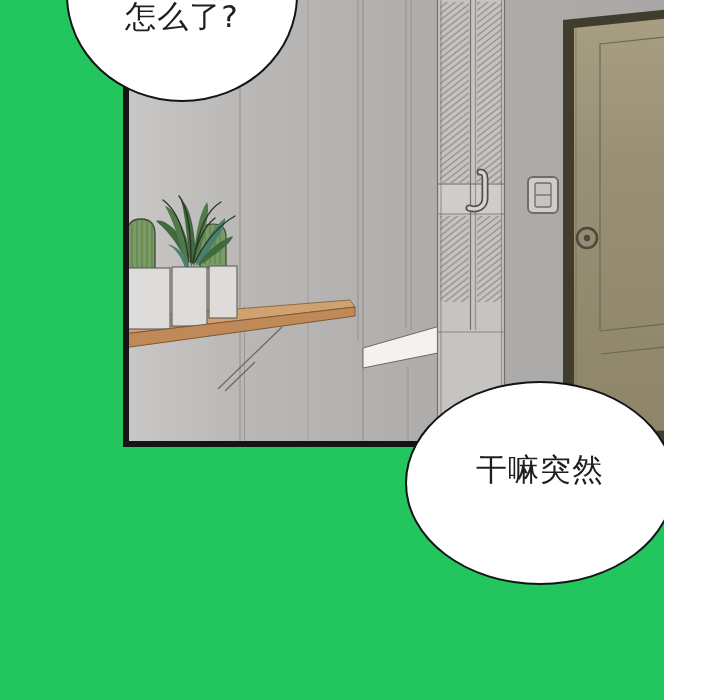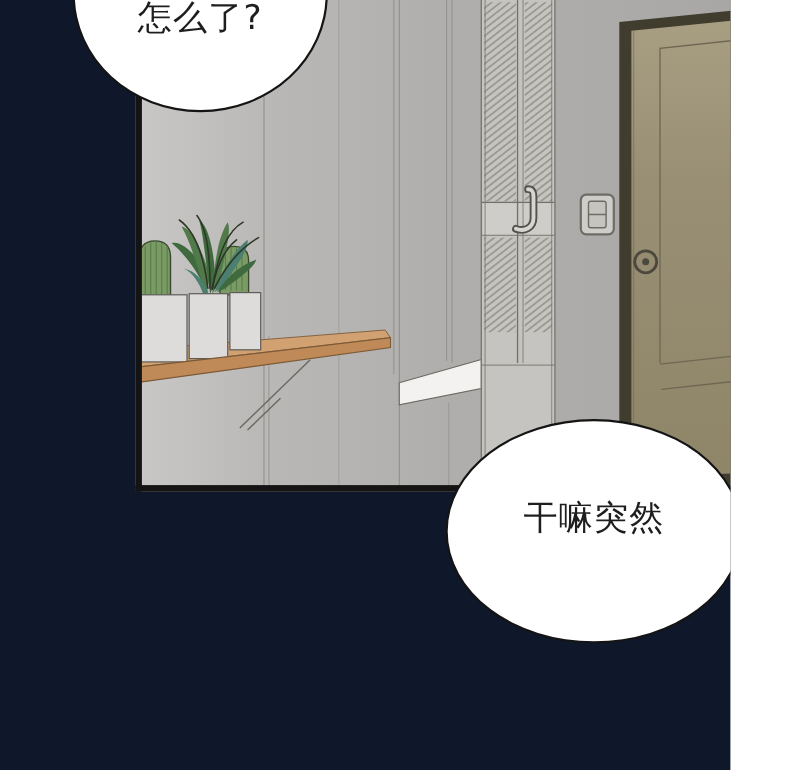--- a/index.html
+++ b/index.html
@@ -1,35 +1,35 @@
 <!DOCTYPE html>
 <html style="--ink: #141414; --bubble_fill: #ffffff; --wall: #b1afad; --wall_light: #c9c7c5; --wall_dark: #a7a5a3; --wall_line: #8d8b85; --louver: #c6c4c0; --louver_line: #8f8d85; --louver_frame: #73716a; --rail: #cfcdc9; --door_frame: #403d2e; --door: #948b71; --door_light: #a89f83; --door_line: #6e6752; --bolt: #4c483c; --wood_top: #d1a171; --wood_front: #bf8a57; --wood_edge: #7c5a38; --pot: #dddcda; --pot_line: #5f5d59; --bench: #f3f2f0; --cactus: #7a9a66; --cactus_dark: #5a7c46; --cactus_outline: #39492f; --leaf: #517a4a; --leaf_dark: #3e6a3e; --leaf_teal: #4b8071; --leaf_spike: #2c3626; --bracket: #6b6963; --switch_line: #6e6c64; --handle_dark: #55534d; --handle_light: #d8d6d2;"><head>
 <meta charset="utf-8">
 <style>
   html,body{margin:0;padding:0;background:#ffffff;}
   .stage{
-    position:relative;width:664px;height:700px;background:#0f172a;overflow:hidden;
+    position:relative;width:664px;height:700px;background:#22c55e;overflow:hidden;
     font-family:"DejaVu Sans","Liberation Sans",sans-serif;
   }
   
   .panel{
     position:absolute;left:123px;top:0;width:582px;height:447px;
     box-sizing:border-box;border:6px solid var(--ink,#141414);border-top:none;
     background:var(--wall,#b1afad);
   }
   .panel svg{display:block;width:570px;height:441px;}
   
   .bubble{
     position:absolute;z-index:5;background:var(--bubble_fill,#ffffff);
     border:2px solid var(--ink,#141414);border-radius:50%;
     display:flex;align-items:center;justify-content:center;text-align:center;
     color:#1e1e1e;
   }
   .bubble1{left:66px;top:-112px;width:232px;height:214px;padding-top:42px;box-sizing:border-box;}
-  .bubble2{left:405px;top:381px;width:270px;height:204px;padding-bottom:24px;box-sizing:border-box;}
+  .bubble2{left:405px;top:381px;width:270px;height:204px;padding-bottom:24px;box-sizing:border-box;font-family:Liberation Mono, monospace;}
   .bubble-text{
     font-size:31px;line-height:43px;font-weight:400;letter-spacing:1px;white-space:nowrap;
   }
 </style>
 </head>
 <body>
 
 <div class="stage">
 
   <div class="panel">

